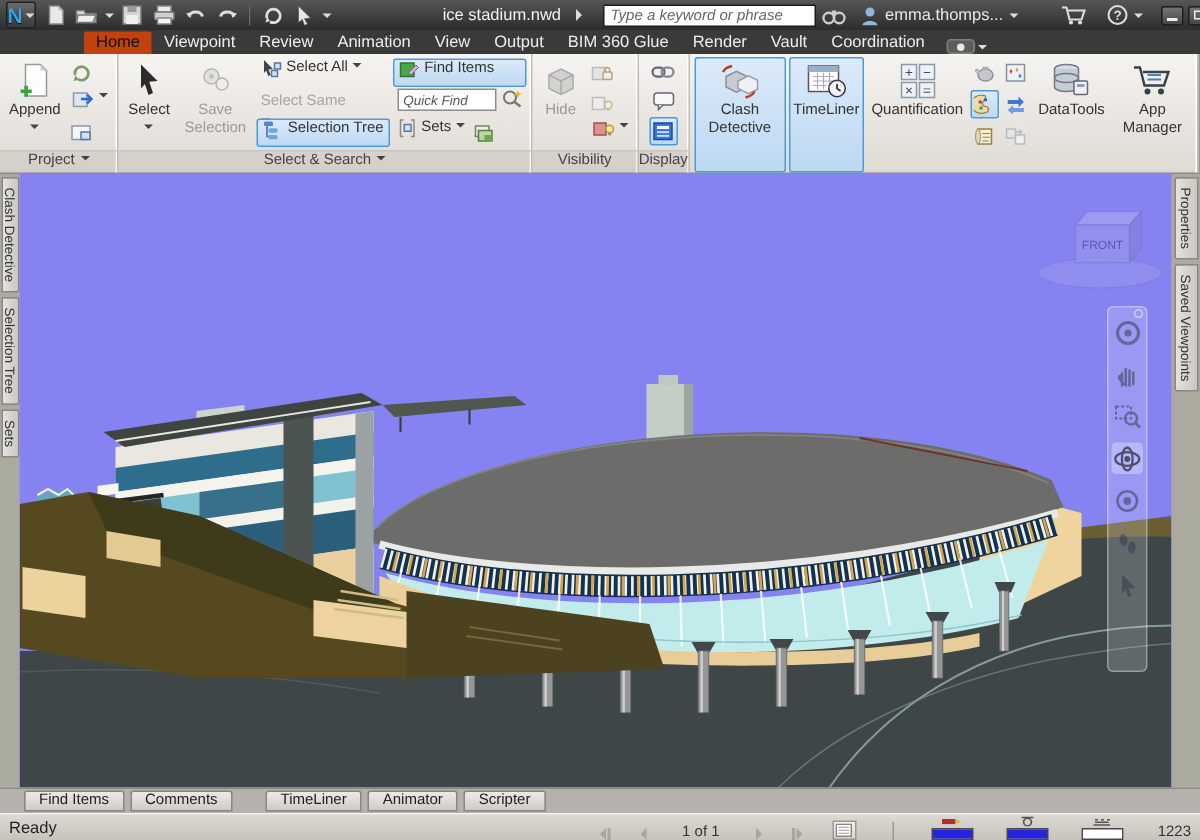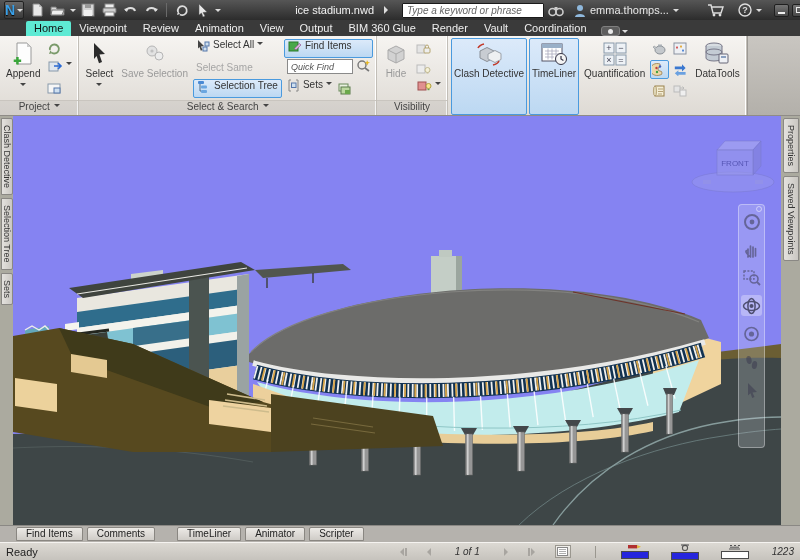--- a/index.html
+++ b/index.html
@@ -22,21 +22,21 @@
   .tb-search::placeholder { font-style:italic; color:#666; }
   .tb-user { display:flex; align-items:center; gap:4px; margin-left:6px; white-space:nowrap; }
   .winbtns { display:flex; gap:3px; margin-left:8px; }
   .wbtn { width:15px; height:13px; background:linear-gradient(#757575,#474747); border:1px solid #1f1f1f; border-radius:2px; display:flex; align-items:center; justify-content:center; color:#eee; font-size:9px; line-height:1; }
   .wbtn .bar { width:7px; height:2px; background:#eee; margin-top:5px; }
   .wbtn .box { width:7px; height:6px; border:1px solid #eee; }
 
   
   .ribbontabs { height:16px; background:#3a3a3a; display:flex; align-items:flex-end; padding-left:26px; flex:0 0 auto; }
   .rtab { font-size:11px; color:#eee; padding:1px 8px 2px; white-space:nowrap; }
-  .rtab.active { background:#5eead4; color:#111; border-radius:2px 2px 0 0; }
+  .rtab.active { background:#c2410c; color:#111; border-radius:2px 2px 0 0;margin-left:30px; }
   .rtab-extra { margin-left:6px; display:flex; align-items:center; gap:2px; }
   .dotbtn { width:19px; height:10px; background:#5d5d5d; border:1px solid #808080; border-radius:3px; display:flex; align-items:center; justify-content:center; }
   .dotbtn i { width:5px; height:5px; border-radius:50%; background:#e8e8e8; display:block; }
 
   
   .ribbon { height:80px; background:linear-gradient(#f6f4f1,#dedad4); display:flex; flex:0 0 auto; border-bottom:1px solid #8f8c87; }
   .rgroup { display:flex; flex-direction:column; border-right:1px solid #c2beb7; box-shadow:inset -1px 0 0 #fff; }
   .rg-content { flex:1; display:flex; align-items:stretch; padding:2px 3px 0; gap:2px; }
   .rg-label { height:15px; font-size:10px; color:#444; display:flex; align-items:flex-start; justify-content:center; gap:4px; background:rgba(0,0,0,0.05); border-top:1px solid #c9c5bf; }
   .bigbtn { display:flex; flex-direction:column; align-items:center; justify-content:flex-start; font-size:10px; color:#333; padding:2px 3px; border-radius:2px; text-align:center; line-height:1.15; }
@@ -69,21 +69,21 @@
   .navbtn.hl { background:rgba(255,255,255,0.38); border-radius:3px; opacity:0.8; }
   .nav-x { position:absolute; top:1px; right:2px; width:6px; height:6px; border:1px solid rgba(255,255,255,0.5); border-radius:50%; }
 
   
   .bottomtabs { height:17px; background:#b5b2ad; border-top:1px solid #8a8884; display:flex; align-items:center; padding-left:16px; gap:4px; flex:0 0 auto; }
   .btab { font-size:10px; color:#222; background:linear-gradient(#eceae6,#cfccc7); border:1px solid #898681; padding:0px 9px 1px; border-radius:2px 2px 0 0; white-space:nowrap; }
   .btab.gap { margin-left:18px; }
 
   
   .statusbar { height:18px; background:linear-gradient(#dcd9d3,#c6c3bd); border-top:1px solid #f5f3f0; display:flex; align-items:center; font-size:11px; color:#222; padding:0 6px; flex:0 0 auto; }
-  .sb-right { margin-left:auto; display:flex; align-items:center; gap:20px;font-style:italic; }
+  .sb-right { margin-left:auto; display:flex; align-items:flex-end; gap:20px; }
   .arr { width:0; height:0; border:4px solid transparent; }
   .arr.l { border-right-color:#a8a5a0; border-left-width:0; }
   .arr.r { border-left-color:#a8a5a0; border-right-width:0; }
   .arr-end { display:flex; align-items:center; gap:1px; }
   .endbar { width:2px; height:8px; background:#a8a5a0; }
   .pageof { font-size:10px; color:#333; margin:0 4px; }
   .sheetbtn { width:16px; height:13px; background:linear-gradient(#f2f0ec,#d8d5d0); border:1px solid #9a978f; display:flex; align-items:center; justify-content:center; }
   .sb-sep { width:1px; height:12px; background:#9a978f; margin:0 4px; }
   .prog { display:flex; flex-direction:column; align-items:center; gap:1px; width:30px; }
   .pbar { width:28px; height:8px; border:1px solid #4a4a4a; background:#fff; }
@@ -381,20 +381,47 @@
               </svg>
             <span class="caret-d dark"></span>
           </span>
         </div>
       </div>
       <div class="rg-label">
         <span>Visibility</span>
       </div>
     </div>
 
+    <div class="rgroup">
+      <div class="rg-content" style="flex-direction:column; align-items:center; gap:1px;">
+        <span class="iconbtn16">
+          <svg width="16" height="12">
+              <rect x="1" y="3" width="8" height="6" rx="3" fill="none" stroke="#667" stroke-width="1.5"></rect>
+              <rect x="7" y="3" width="8" height="6" rx="3" fill="none" stroke="#889" stroke-width="1.5"></rect>
+            </svg>
+        </span>
+        <span class="iconbtn16">
+          <svg width="15" height="13">
+              <rect x="1" y="1" width="13" height="8" rx="2" fill="#f8f8f8" stroke="#667"></rect>
+              <path d="M4,9 l0,3 3,-3" fill="#f8f8f8" stroke="#667"></path>
+            </svg>
+        </span>
+        <span class="iconbtn16 toggled">
+          <svg width="14" height="13">
+              <rect x="1" y="1" width="12" height="11" fill="#3a7ad4" stroke="#1a4a94"></rect>
+              <rect x="3" y="3" width="8" height="2" fill="#fff"></rect>
+              <rect x="3" y="6.5" width="8" height="1.2" fill="#cfe0f8"></rect>
+              <rect x="3" y="9" width="8" height="1.2" fill="#cfe0f8"></rect>
+            </svg>
+        </span>
+      </div>
+      <div class="rg-label">
+        <span>Display</span>
+      </div>
+    </div>
 
     <div class="rgroup">
       <div class="rg-content">
         <div class="bigbtn toggled">
           <span class="ic">
             <svg width="30" height="26">
                 <path d="M6,10 l7,-3.5 7,3.5 v7 l-7,3.5 -7,-3.5 z" fill="#c8ccd2" stroke="#8a8f96"></path>
                 <path d="M14,13 l7,-3.5 6,3 v6 l-6,3 -7,-3.5 z" fill="#eef0f2" stroke="#9aa0a8"></path>
                 <path d="M4,7 a10,6 0 0 1 6,-4 M25,20 a10,6 0 0 1 -6,4" fill="none" stroke="#c23a2a" stroke-width="1.6"></path>
               </svg>
@@ -479,20 +506,31 @@
           <span class="ic">
             <svg width="28" height="26">
                 <ellipse cx="11" cy="5" rx="8" ry="3" fill="#d8dde2" stroke="#778"></ellipse>
                 <path d="M3,5 v12 a8,3 0 0 0 16,0 V5" fill="#c4ccd4" stroke="#778"></path>
                 <ellipse cx="11" cy="11" rx="8" ry="3" fill="none" stroke="#778"></ellipse>
                 <rect x="16" y="13" width="9" height="9" rx="1" fill="#eef0f4" stroke="#667"></rect>
                 <rect x="18" y="15" width="5" height="2" fill="#8aa0c0"></rect>
               </svg>
           </span>
           <span>DataTools</span>
+        </div>
+        <div class="bigbtn">
+          <span class="ic">
+            <svg width="30" height="26">
+                <path d="M3,4 h4 l3,12 h13 l3,-9 h-17" fill="none" stroke="#3a4048" stroke-width="1.6"></path>
+                <circle cx="12" cy="20" r="2" fill="#3a4048"></circle>
+                <circle cx="21" cy="20" r="2" fill="#3a4048"></circle>
+                <path d="M12,9 h9 M12,12 h9" stroke="#4a80c0" stroke-width="1.4"></path>
+              </svg>
+          </span>
+          <span>App Manager</span>
         </div>
       </div>
     </div>
 
     <div class="rg-filler"></div>
   </div>
 
   <div class="main">
 
     <div class="vstrip left">

